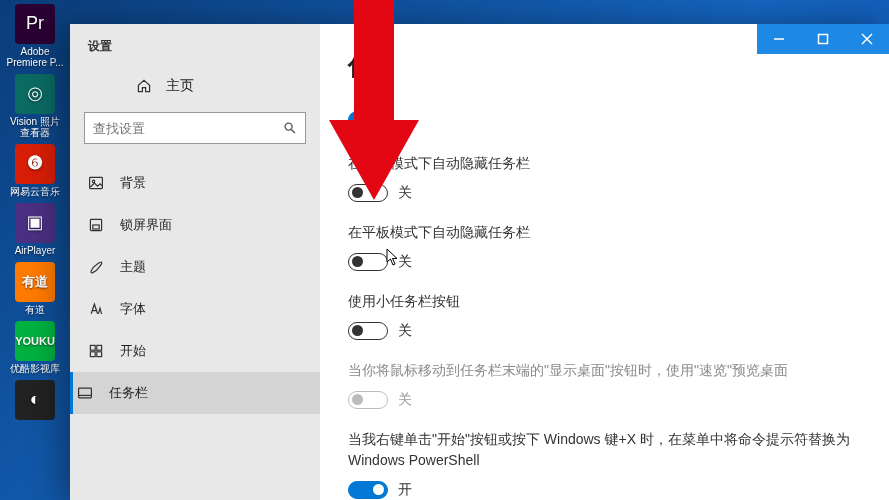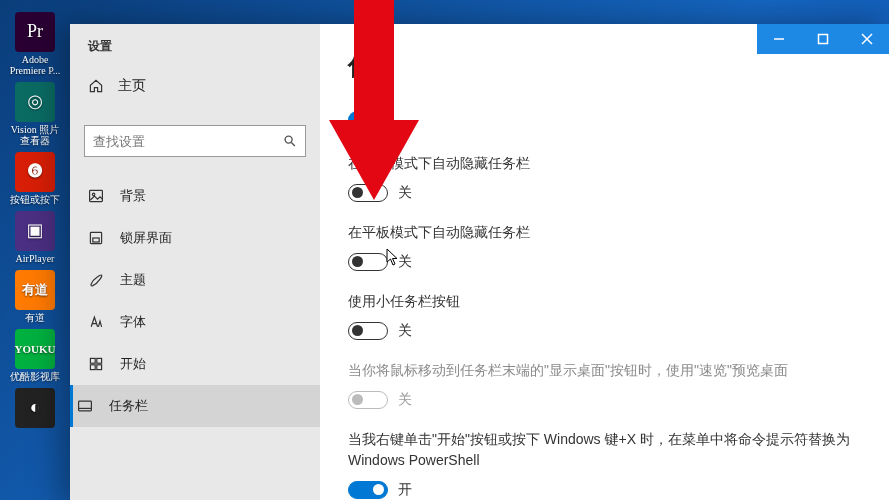--- a/index.html
+++ b/index.html
@@ -5,22 +5,22 @@
   * { box-sizing: border-box; margin: 0; padding: 0; }
   html, body { width: 889px; height: 500px; overflow: hidden; font-family: "Microsoft YaHei", "Segoe UI", sans-serif; }
   body { position: relative; }
 
   
   .desktop {
     position: absolute; inset: 0;
     background: linear-gradient(135deg, #0a3d7a 0%, #1565c0 55%, #0d47a1 100%);
   }
   .desktop-icons {
-    position: absolute; left: 0; top: 0; width: 72px; padding: 12px 6px;
-    display: flex; flex-direction: column; gap: 6px; font-family: Liberation Serif, serif;
+    position: absolute; left: 0; top: 0; width: 72px; padding: 4px 6px;
+    display: flex; flex-direction: column; gap: 6px;
   }
   .d-icon {
     width: 58px; display: flex; flex-direction: column; align-items: center;
     color: #fff; font-size: 10px; text-align: center; line-height: 1.1;
     text-shadow: 0 1px 2px rgba(0,0,0,.6); cursor: pointer;
   }
   .d-icon .tile { width: 40px; height: 40px; border-radius: 4px; margin-bottom: 2px; display:flex; align-items:center; justify-content:center; font-size:18px; }
   .tile.adobe { background:#2a0033; }
   .tile.teal { background:#0a6b63; }
   .tile.red { background:#d81e06; color:#fff; font-weight:bold; }
@@ -53,25 +53,25 @@
 
   
   .sidebar {
     position: relative; z-index: 2; padding: 8px 0 0 0;
   }
   .app-title {
     font-size: 12px; color:#333; padding: 6px 18px 14px; font-weight: bold;
   }
   .home-row {
     display:flex; align-items:center; gap:14px; padding: 8px 18px 14px;
-    color:#222; font-size:14px;
+    color:#222; font-size:14px;margin-left:48px;
   }
   .home-row svg { width:16px; height:16px; stroke:#333; fill:none; stroke-width:1.5; }
   .search-box {
-    margin: 16px 14px 18px; height:32px; border:1px solid #999; background:#fff;
+    margin: 3px 14px 18px; height:32px; border:1px solid #999; background:#fff;
     display:flex; align-items:center; padding:0 8px; gap:6px;
   }
   .search-box input {
     flex:1; border:none; outline:none; font-size:13px; color:#333; background:transparent;
   }
   .search-box svg { width:14px; height:14px; stroke:#555; fill:none; stroke-width:2; }
   .group-title {
     font-size:13px; font-weight:600; color:#222; padding: 4px 18px 10px;
   }
   .nav-item {
@@ -128,21 +128,21 @@
     <div class="d-icon">
         <div class="tile adobe">Pr</div>
         <span>Adobe Premiere P...</span>
       </div>
     <div class="d-icon">
         <div class="tile teal">◎</div>
         <span>Vision 照片查看器</span>
       </div>
     <div class="d-icon">
         <div class="tile red">❻</div>
-        <span>按钮或按下</span>
+        <span>网易云音乐</span>
       </div>
     <div class="d-icon">
         <div class="tile purple">▣</div>
         <span>AirPlayer</span>
       </div>
     <div class="d-icon">
         <div class="tile orange">有道</div>
         <span>有道</span>
       </div>
     <div class="d-icon">

